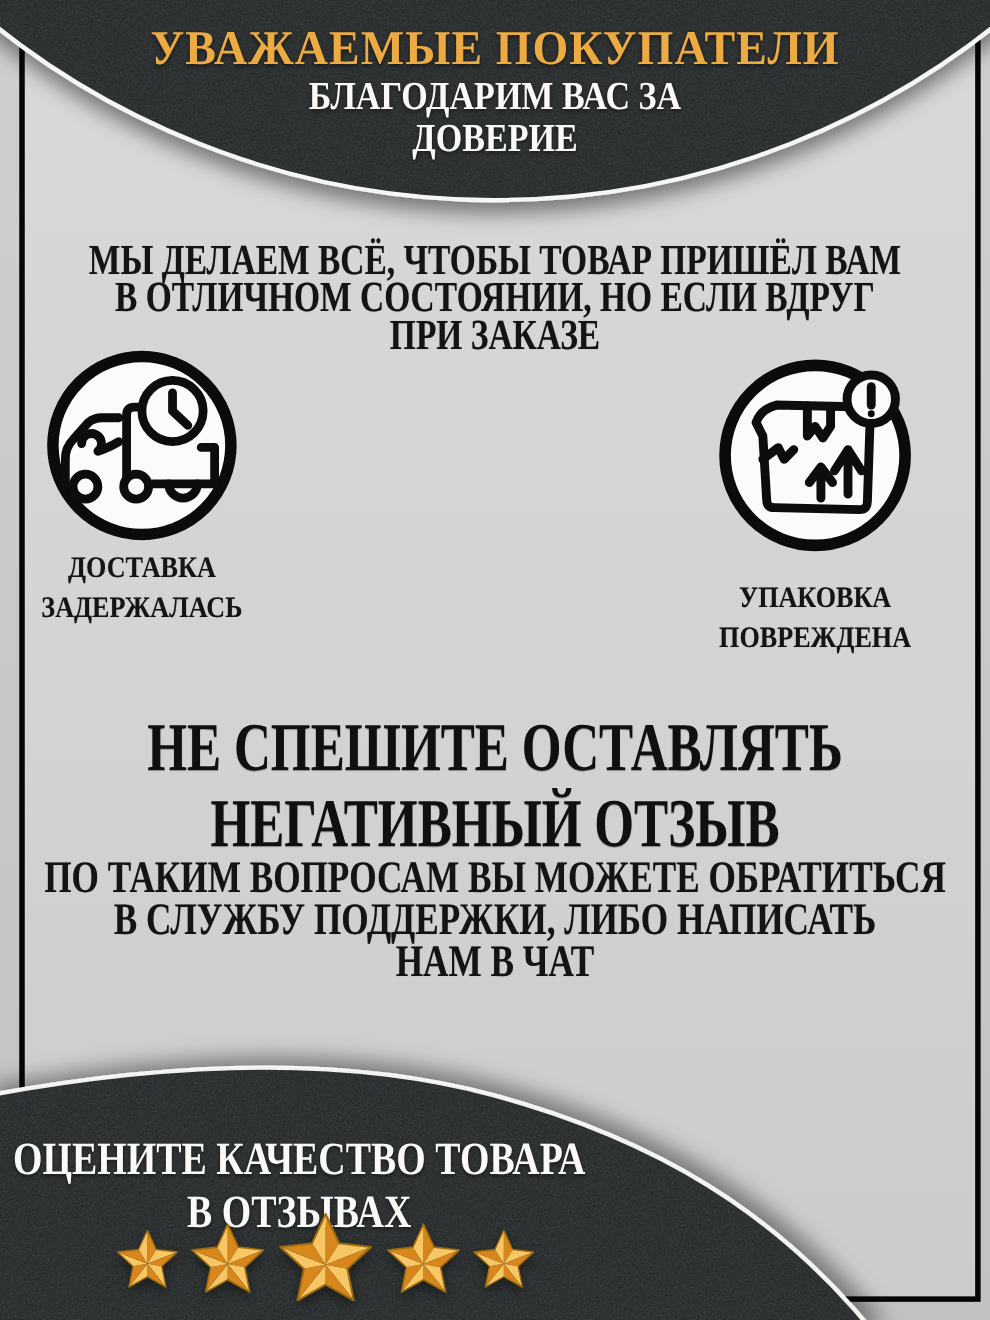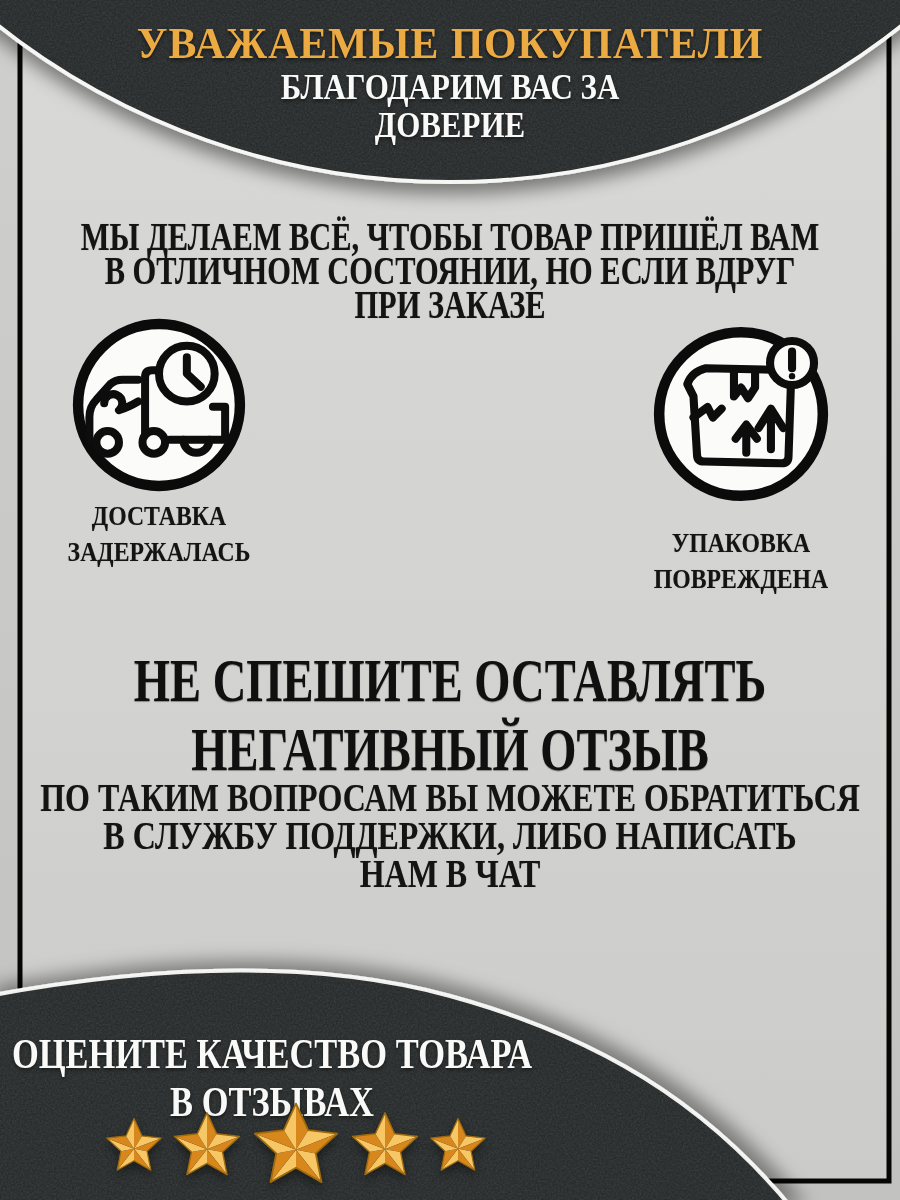--- a/index.html
+++ b/index.html
@@ -28,21 +28,21 @@
   .warning{top:646px; font-size:62px; line-height:69px; color:#101010;
          transform:translateX(-50%) scaleX(.75); transform-origin:50% 0;
          text-shadow:0 1px 1px rgba(0,0,0,.35); width:1100px;}
   .support{top:778px; font-size:41px; line-height:38px; color:var(--text-black);
          transform:translateX(-50%) scaleX(.78); transform-origin:50% 0;
          text-shadow:0 0 1px rgba(0,0,0,.3); width:1150px;}
   .footer-text{left:272px; top:1030px; font-size:42px; line-height:48px; color:var(--text-white);
          transform:translateX(-50%) scaleX(.82); transform-origin:50% 0;
          text-shadow:0 2px 4px rgba(0,0,0,.5); width:700px;}
   .issue{position:absolute; width:250px; display:flex; flex-direction:column; align-items:center;}
-  .issue-1{left:34px;  top:318px;}
+  .issue-1{left:4px;  top:318px;}
   .issue-2{left:325px; top:318px;}
   .issue-3{left:616px; top:326px;gap:17px;}
   .issue .caption{margin-top:6px; font-size:27px; line-height:36px; color:var(--text-black);
          text-align:center; white-space:pre-line; transform:scaleX(.88); transform-origin:50% 0;
          text-shadow:0 0 1px rgba(0,0,0,.3); width:300px;}
   .stars{position:absolute; left:296px; top:1100px; transform:translateX(-50%);
          display:flex; align-items:center; gap:5px;}
   .stars svg{filter:drop-shadow(0 5px 5px rgba(0,0,0,.4));}
   .icon-badge{display:block;}
 </style>

